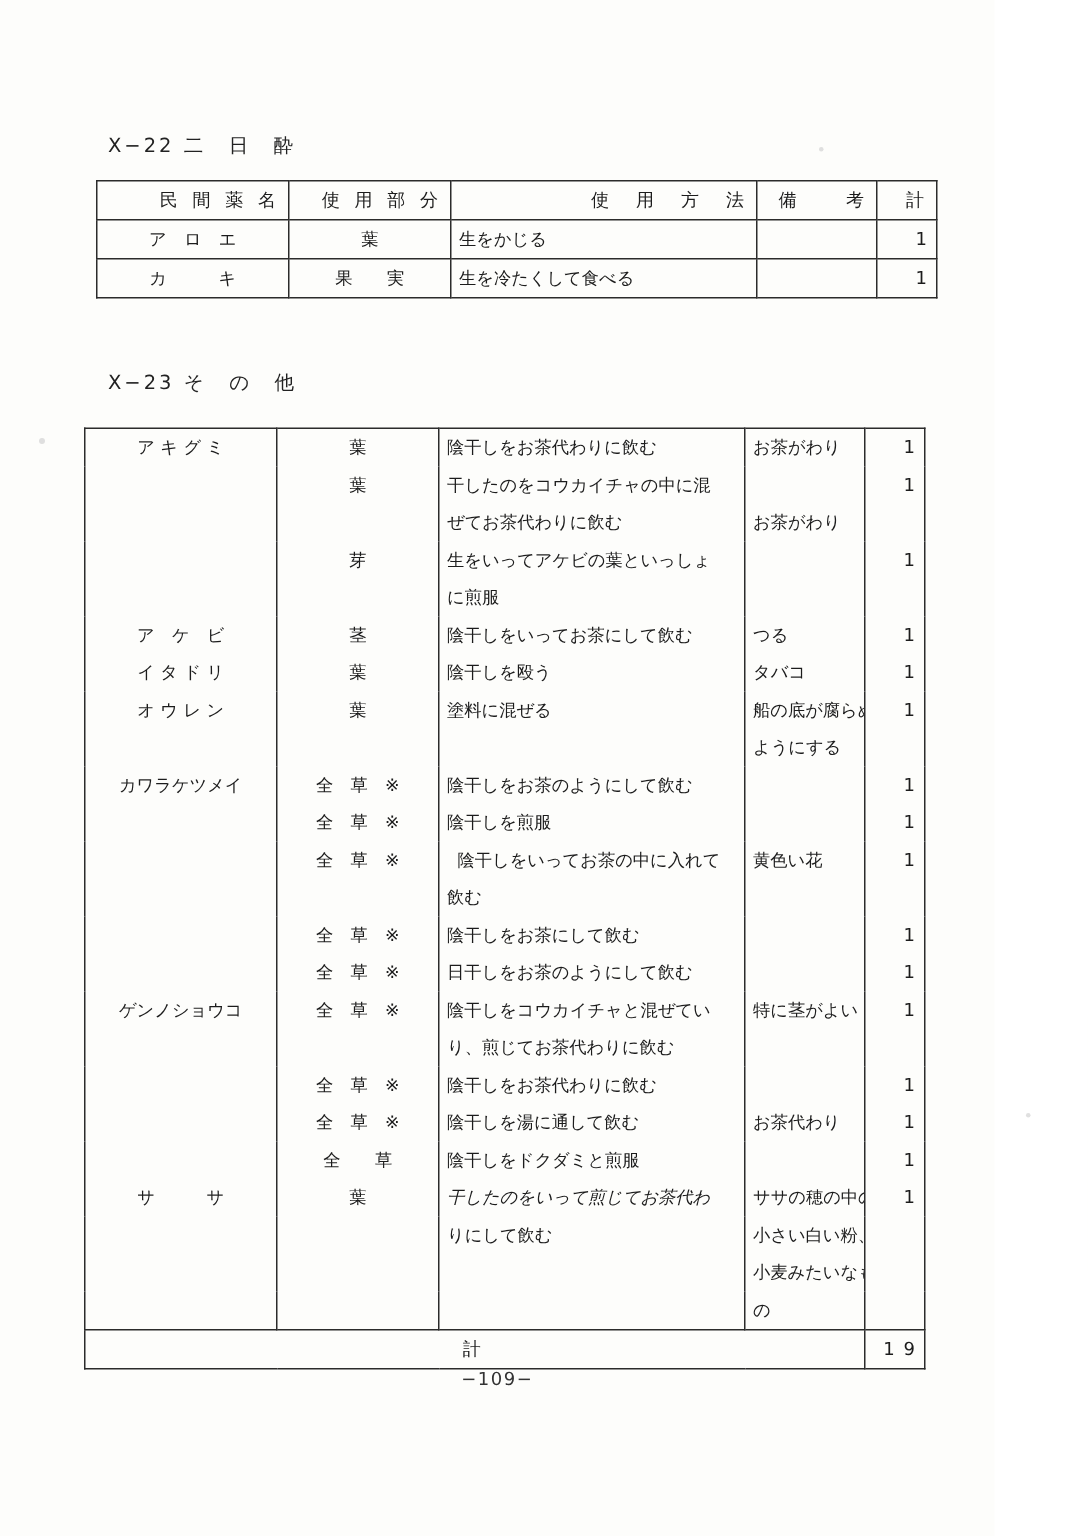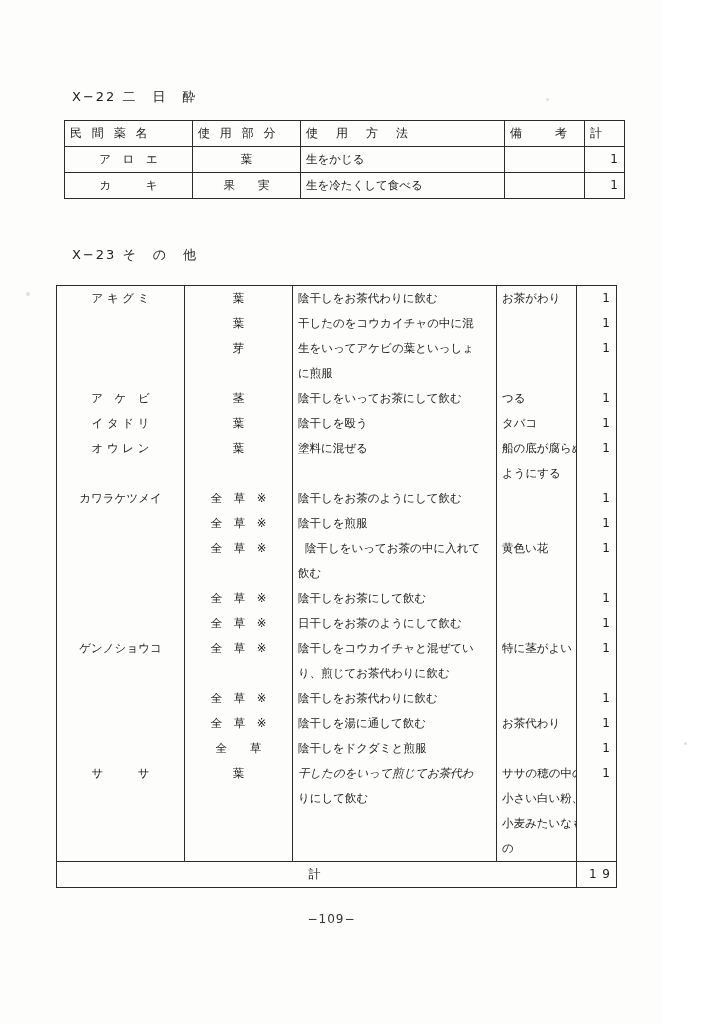--- a/index.html
+++ b/index.html
@@ -44,21 +44,21 @@
   table.doc-table td {
     border: 1px solid #2b2b2b;
     padding: 2px 5px;
     vertical-align: middle;
     height: 21px;
     line-height: 17px;
     white-space: pre;
     overflow: hidden;
   }
   td.hd {
-    text-align: left;
+    text-align: right;
     letter-spacing: 3px;
     font-size: 12px;
     height: 26px;
   }
   td.c { text-align: center; }
   td.r { text-align: right; padding-right: 8px; }
   td.l { text-align: left; }
 
   
   #table-1 {
@@ -164,20 +164,27 @@
         </tr>
         <tr>
           <td class="c" style="border-bottom: none; border-top: none;"></td>
           <td class="c" style="border-bottom: none; border-top: none;">葉</td>
           <td class="l" style="border-top: none; border-bottom: none;">干したのをコウカイチャの中に混</td>
           <td class="l" style="border-top: none; border-bottom: none;"></td>
           <td class="r small-num" style="border-bottom: none; border-top: none;">1</td>
         </tr>
         <tr>
           <td class="c" style="border-top: none; border-bottom: none;"></td>
+          <td class="c" style="border-top: none; border-bottom: none;"></td>
+          <td class="l" style="border-top: none; border-bottom: none;">ぜてお茶代わりに飲む</td>
+          <td class="l" style="border-top: none; border-bottom: none;">お茶がわり</td>
+          <td class="r small-num" style="border-top: none; border-bottom: none;"></td>
+        </tr>
+        <tr>
+          <td class="c" style="border-top: none; border-bottom: none;"></td>
           <td class="c" style="border-bottom: none; border-top: none;">芽</td>
           <td class="l" style="border-top: none; border-bottom: none;">生をいってアケビの葉といっしょ</td>
           <td class="l" style="border-bottom: none; border-top: none;"></td>
           <td class="r small-num" style="border-bottom: none; border-top: none;">1</td>
         </tr>
         <tr>
           <td class="c" style="border-top: none; border-bottom: none;"></td>
           <td class="c" style="border-top: none; border-bottom: none;"></td>
           <td class="l" style="border-top: none; border-bottom: none; margin-left: 29px;">に煎服</td>
           <td class="l" style="border-top: none; border-bottom: none;"></td>

